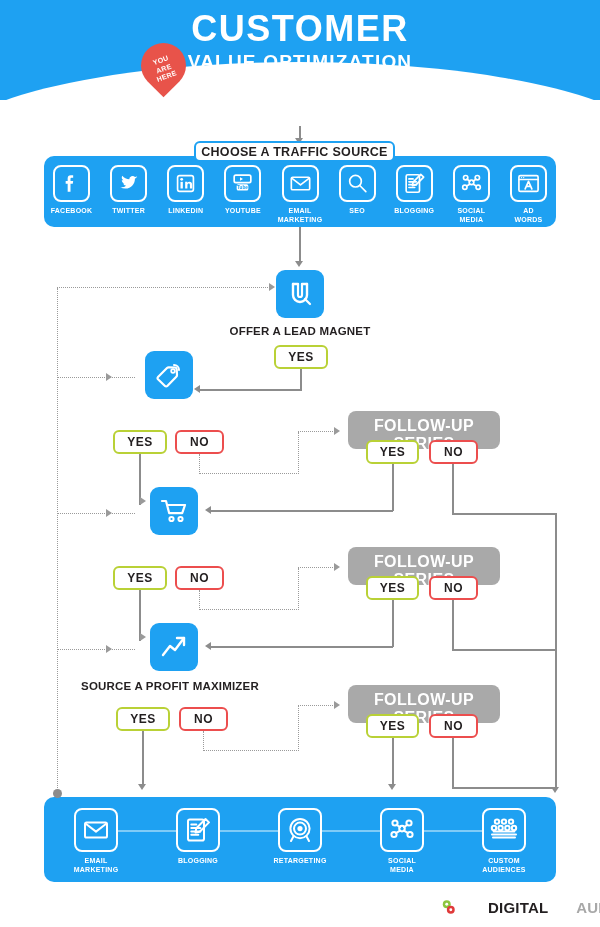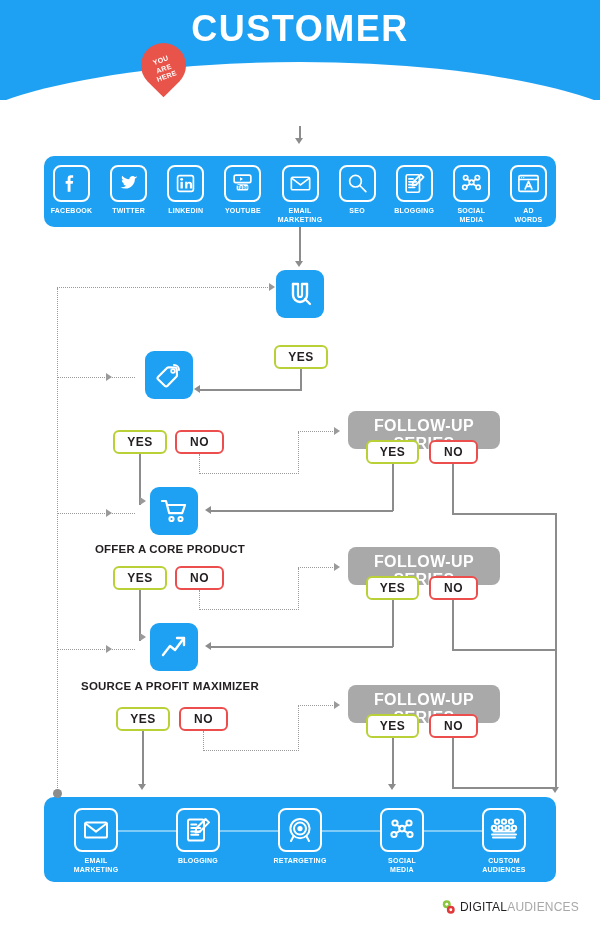--- a/index.html
+++ b/index.html
@@ -158,47 +158,49 @@
     border-left: 6px solid #9a9a9a;
   }
   .dot-node {
     position: absolute; width: 9px; height: 9px; border-radius: 50%;
     background: #8c8c8c; z-index: 14;
   }
 
   
   .logo { position: absolute; left: 440px; top: 898px; z-index: 12;
           display: flex; align-items: center; }
-  .logo-text { font-size: 12px; font-weight: normal; letter-spacing: .2px; }
+  .logo-text { font-size: 15px; font-weight: bold; letter-spacing: .2px; margin-left: 28px; }
   .logo-dm { color: #231f20; }
   .logo-mk { color: #a8a8a8; }
 </style>
 </head>
 <body>
 
 <div id="root">
 
   <div class="header-band"></div>
   <div class="header-curve"></div>
 
   <div class="header-titles">
     <div class="title-main">CUSTOMER</div>
+    <div class="title-sub">VALUE OPTIMIZATION</div>
   </div>
 
   <div class="pin"></div>
   <div class="pin-text">
     <span>YOU</span>
     <span>ARE</span>
     <span>HERE</span>
   </div>
 
   <div class="headline" style="top:109px;">DETERMINE YOUR PRODUCT MARKET FIT</div>
   <div class="line-v" style="left:299px; top:126px; height:14px;"></div>
   <div class="arrow-d" style="left:295px; top:138px;"></div>
 
+  <div class="label-box" style="left:194px; top:141px; width:201px; height:21px;">CHOOSE A TRAFFIC SOURCE</div>
 
   <div class="blue-panel" style="left:44px; top:156px; width:512px; height:71px;">
     <div class="panel-items" id="traffic-items">
         <div class="panel-item" style="left: 9px; top: 9px; width: 37px;">
           <div class="icon-tile" style="width:37px;height:37px;">
             <svg width="25" height="25" viewBox="0 0 30 30" aria-hidden="true">
               <path d="M17 5h-3a3.6 3.6 0 0 0-3.6 3.6V12H8v3.2h2.4V25h3.4v-9.8h2.7l.5-3.2h-3.2V9.2c0-.7.4-1.1 1.1-1.1H17z" fill="#fff"></path>
             </svg>
           </div>
           <div class="caption">FACEBOOK</div>
@@ -293,20 +295,21 @@
   <div class="arrow-d" style="left:295px; top:261px;"></div>
 
   <div class="step-icon" style="left:276px; top:270px;">
     <svg width="30" height="30" viewBox="0 0 30 30" aria-hidden="true">
       <path d="M8 5 v11 a7 7 0 0 0 14 0 V5" fill="none" stroke="#fff" stroke-width="2.4" stroke-linecap="round"></path>
       <path d="M8 5 h5 M17 5 h5" stroke="#fff" stroke-width="2.4" stroke-linecap="round"></path>
       <path d="M13 5 v11 a2 2 0 0 0 4 0 V5" fill="none" stroke="#fff" stroke-width="2.2"></path>
       <path d="M20 20 l5 5" stroke="#fff" stroke-width="2.2" stroke-linecap="round"></path>
     </svg>
   </div>
+  <div class="step-caption" style="left:0; top:325px; width:600px;">OFFER A LEAD MAGNET</div>
   <div class="badge yes" style="left:274px; top:345px; width:54px;">YES</div>
 
   <div class="line-v" style="left:300px; top:369px; height:22px;"></div>
   <div class="line-h" style="left:199px; top:389px; width:102px;"></div>
   <div class="arrow-l" style="left:194px; top:385px;"></div>
 
   <div class="step-icon" style="left:145px; top:351px;">
     <svg width="30" height="30" viewBox="0 0 30 30" aria-hidden="true">
       <path d="M4 17 L13 8 a2.5 2.5 0 0 1 1.8-.7 L21 7.5 a1.8 1.8 0 0 1 1.7 1.7 L23 15 a2.5 2.5 0 0 1-.7 1.8 L13.3 26 a1.6 1.6 0 0 1-2.3 0 L4 19.3 a1.6 1.6 0 0 1 0-2.3 z" fill="none" stroke="#fff" stroke-width="2.2" stroke-linejoin="round"></path>
       <circle cx="19" cy="11" r="1.8" fill="none" stroke="#fff" stroke-width="1.8"></circle>
@@ -338,21 +341,20 @@
   <div class="line-v" style="left:452px; top:464px; height:50px;"></div>
   <div class="line-h" style="left:452px; top:513px; width:104px;"></div>
 
   <div class="step-icon" style="left:150px; top:487px;">
     <svg width="30" height="30" viewBox="0 0 30 30" aria-hidden="true">
       <path d="M3 5 h4 l3.2 12.2 h13 L26 9 H9" fill="none" stroke="#fff" stroke-width="2.2" stroke-linecap="round" stroke-linejoin="round"></path>
       <circle cx="12.5" cy="23" r="2.1" fill="none" stroke="#fff" stroke-width="2"></circle>
       <circle cx="21.5" cy="23" r="2.1" fill="none" stroke="#fff" stroke-width="2"></circle>
     </svg>
   </div>
-  <div class="step-caption" style="left:45px; top:543px; width:250px; text-align:center;">OFFER A CORE PRODUCT</div>
   <div class="badge yes" style="left:113px; top:566px; width:54px;">YES</div>
   <div class="badge no" style="left:175px; top:566px; width:49px;">NO</div>
 
   <div class="line-v" style="left:139px; top:590px; height:51px;"></div>
   <div class="arrow-r" style="left:140px; top:633px;"></div>
 
   <div class="dot-v" style="left:199px; top:590px; height:20px;"></div>
   <div class="dot-h" style="left:199px; top:609px; width:100px;"></div>
   <div class="dot-v" style="left:298px; top:568px; height:42px;"></div>
   <div class="dot-h" style="left:298px; top:567px; width:37px;"></div>

